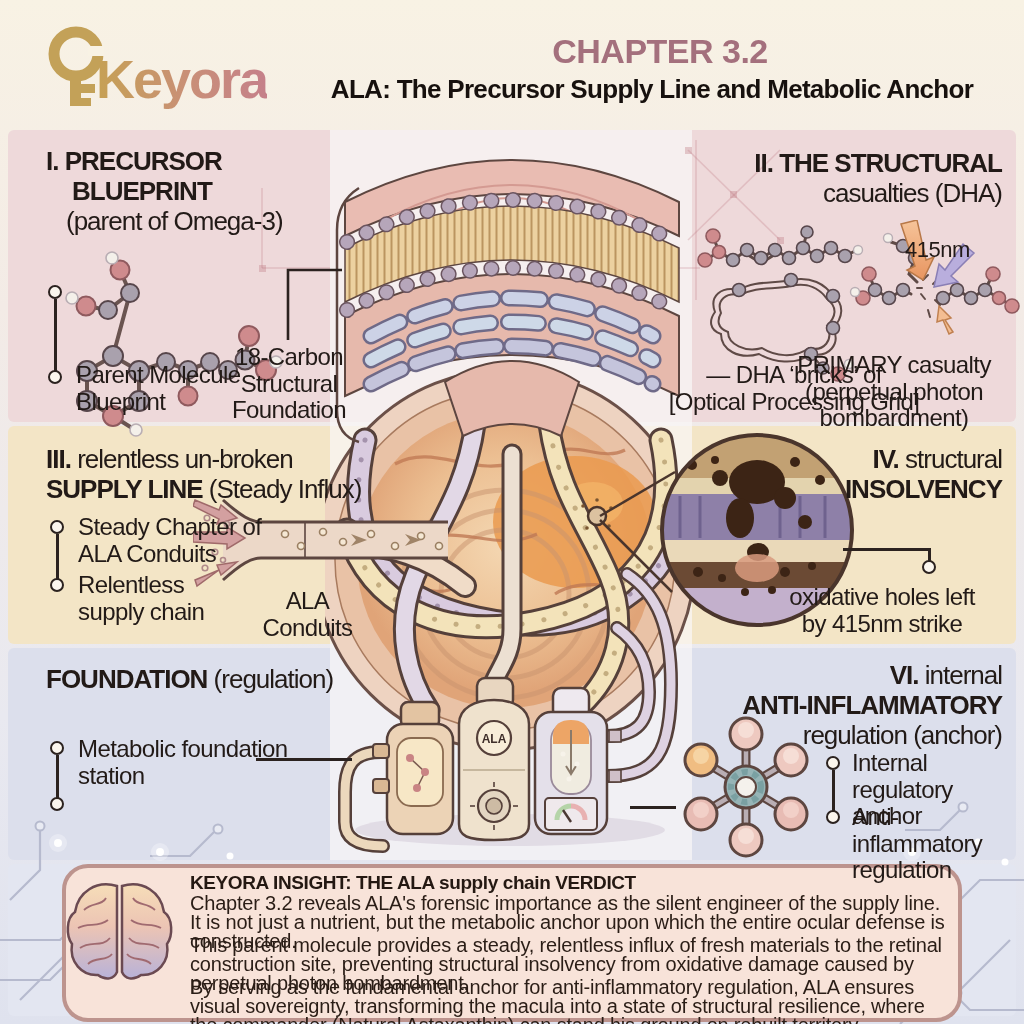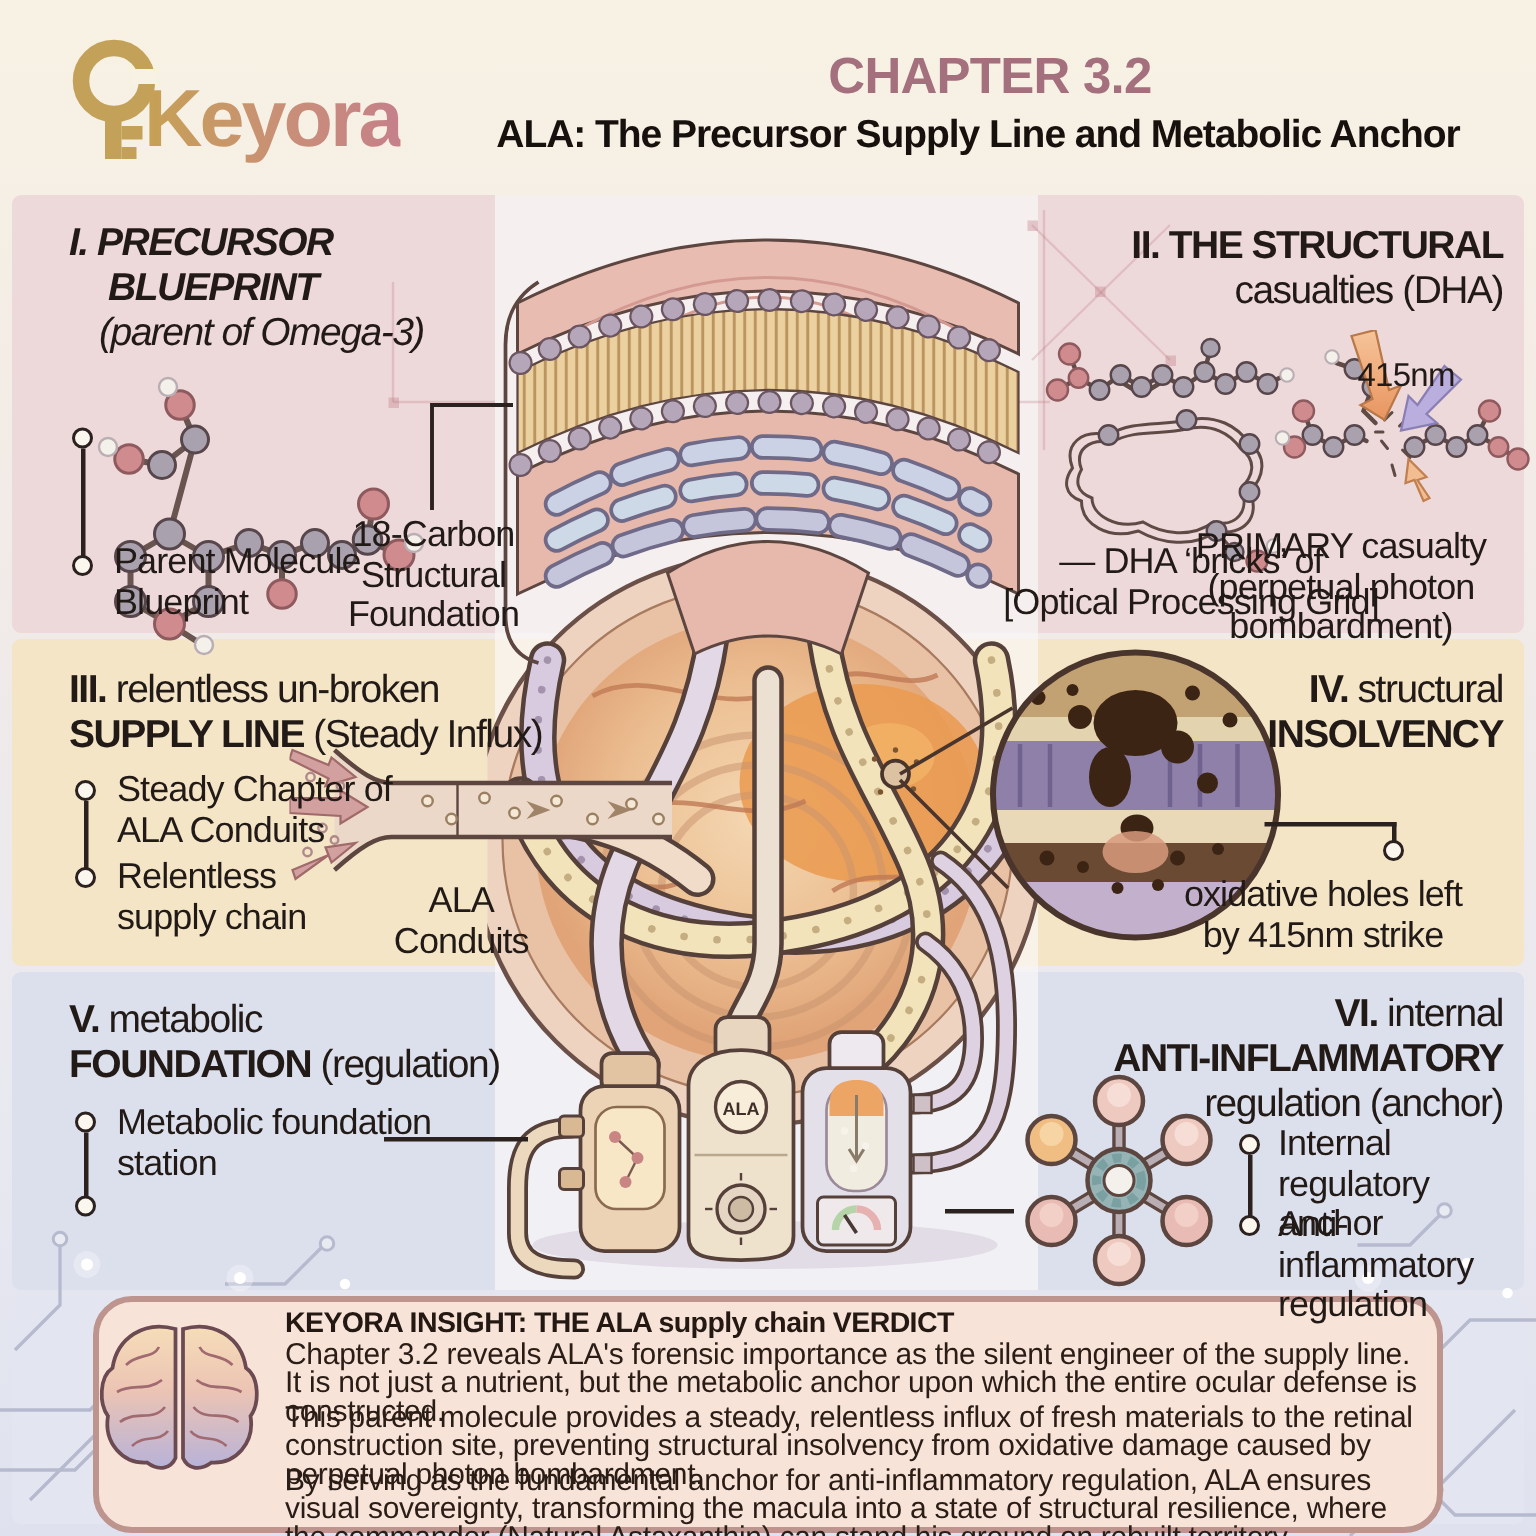--- a/index.html
+++ b/index.html
@@ -348,21 +348,21 @@
     <g fill="none" stroke="#b08a8a" stroke-width="1.6">
       <circle cx="14" cy="24" r="2.8"></circle>
         <circle cx="22" cy="58" r="2.8"></circle>
         <circle cx="12" cy="74" r="2.8"></circle>
       <circle cx="34" cy="30" r="2.5"></circle>
         <circle cx="30" cy="66" r="2.5"></circle>
     </g>
   </svg>
 
   <div class="abs z4" style="left:0;top:0;width:1px;height:1px;"></div>
-  <div class="abs z4 sec-h" style="left:46px;top:146px;width:300px;font-style:italic;">
+  <div class="abs z4 sec-h" style="left:46px;top:146px;width:300px;">
     <div><span class="b">I. PRECURSOR</span></div>
     <div style="padding-left:26px;"><span class="b">BLUEPRINT</span></div>
     <div style="padding-left:20px;"><span class="r">(parent of Omega-3)</span></div>
   </div>
 
   <svg class="abs z3" style="left:48px;top:238px;" width="235" height="200" viewBox="0 0 235 200">
     <g stroke="#6a5450" stroke-width="4" stroke-linecap="round">
       <line x1="65" y1="178" x2="39" y2="163"></line>
         <line x1="39" y1="163" x2="39" y2="133"></line>
       <line x1="39" y1="133" x2="65" y2="118"></line>
@@ -553,21 +553,20 @@
     <div><span class="b">IV.</span><span class="r"> structural</span></div>
     <div><span class="b">INSOLVENCY</span></div>
   </div>
   <div class="hline z4" style="left:843px;top:548px;width:88px;"></div>
   <div class="vline z4" style="left:928px;top:548px;height:14px;"></div>
   <div class="bullet-circle z4" style="left:922px;top:560px;"></div>
   <div class="abs z4 lbl pre ta-c" style="right:22px;top:584px;width:240px;">oxidative holes left
 by 415nm strike</div>
 
   <div class="abs z4 sec-h" style="left:46px;top:664px;width:320px;">
-    <div><span class="b">V.</span><span class="r"> metabolic</span></div>
     <div><span class="b">FOUNDATION</span><span class="r"> (regulation)</span></div>
   </div>
   <div class="bullet-circle z4" style="left:50px;top:741px;"></div>
   <div class="vline z4" style="left:56px;top:755px;height:44px;"></div>
   <div class="bullet-circle z4" style="left:50px;top:797px;"></div>
   <div class="abs z4 lbl pre" style="left:78px;top:736px;">Metabolic foundation
 station</div>
   <div class="hline z4" style="left:256px;top:758px;width:96px;"></div>
 
   <div class="abs z4 sec-h ta-r" style="right:22px;top:660px;width:330px;">

